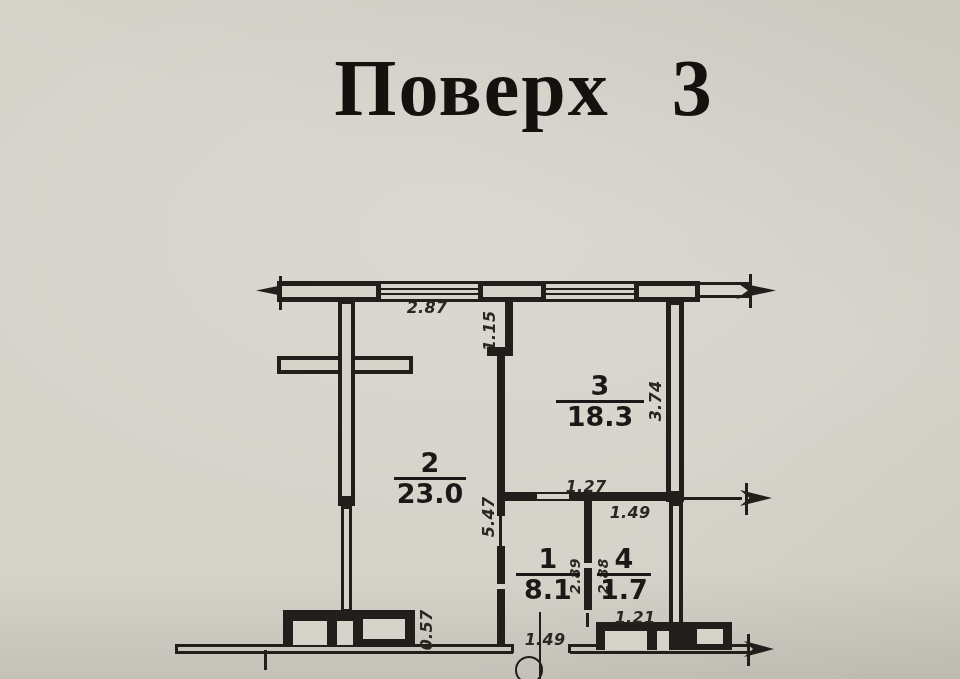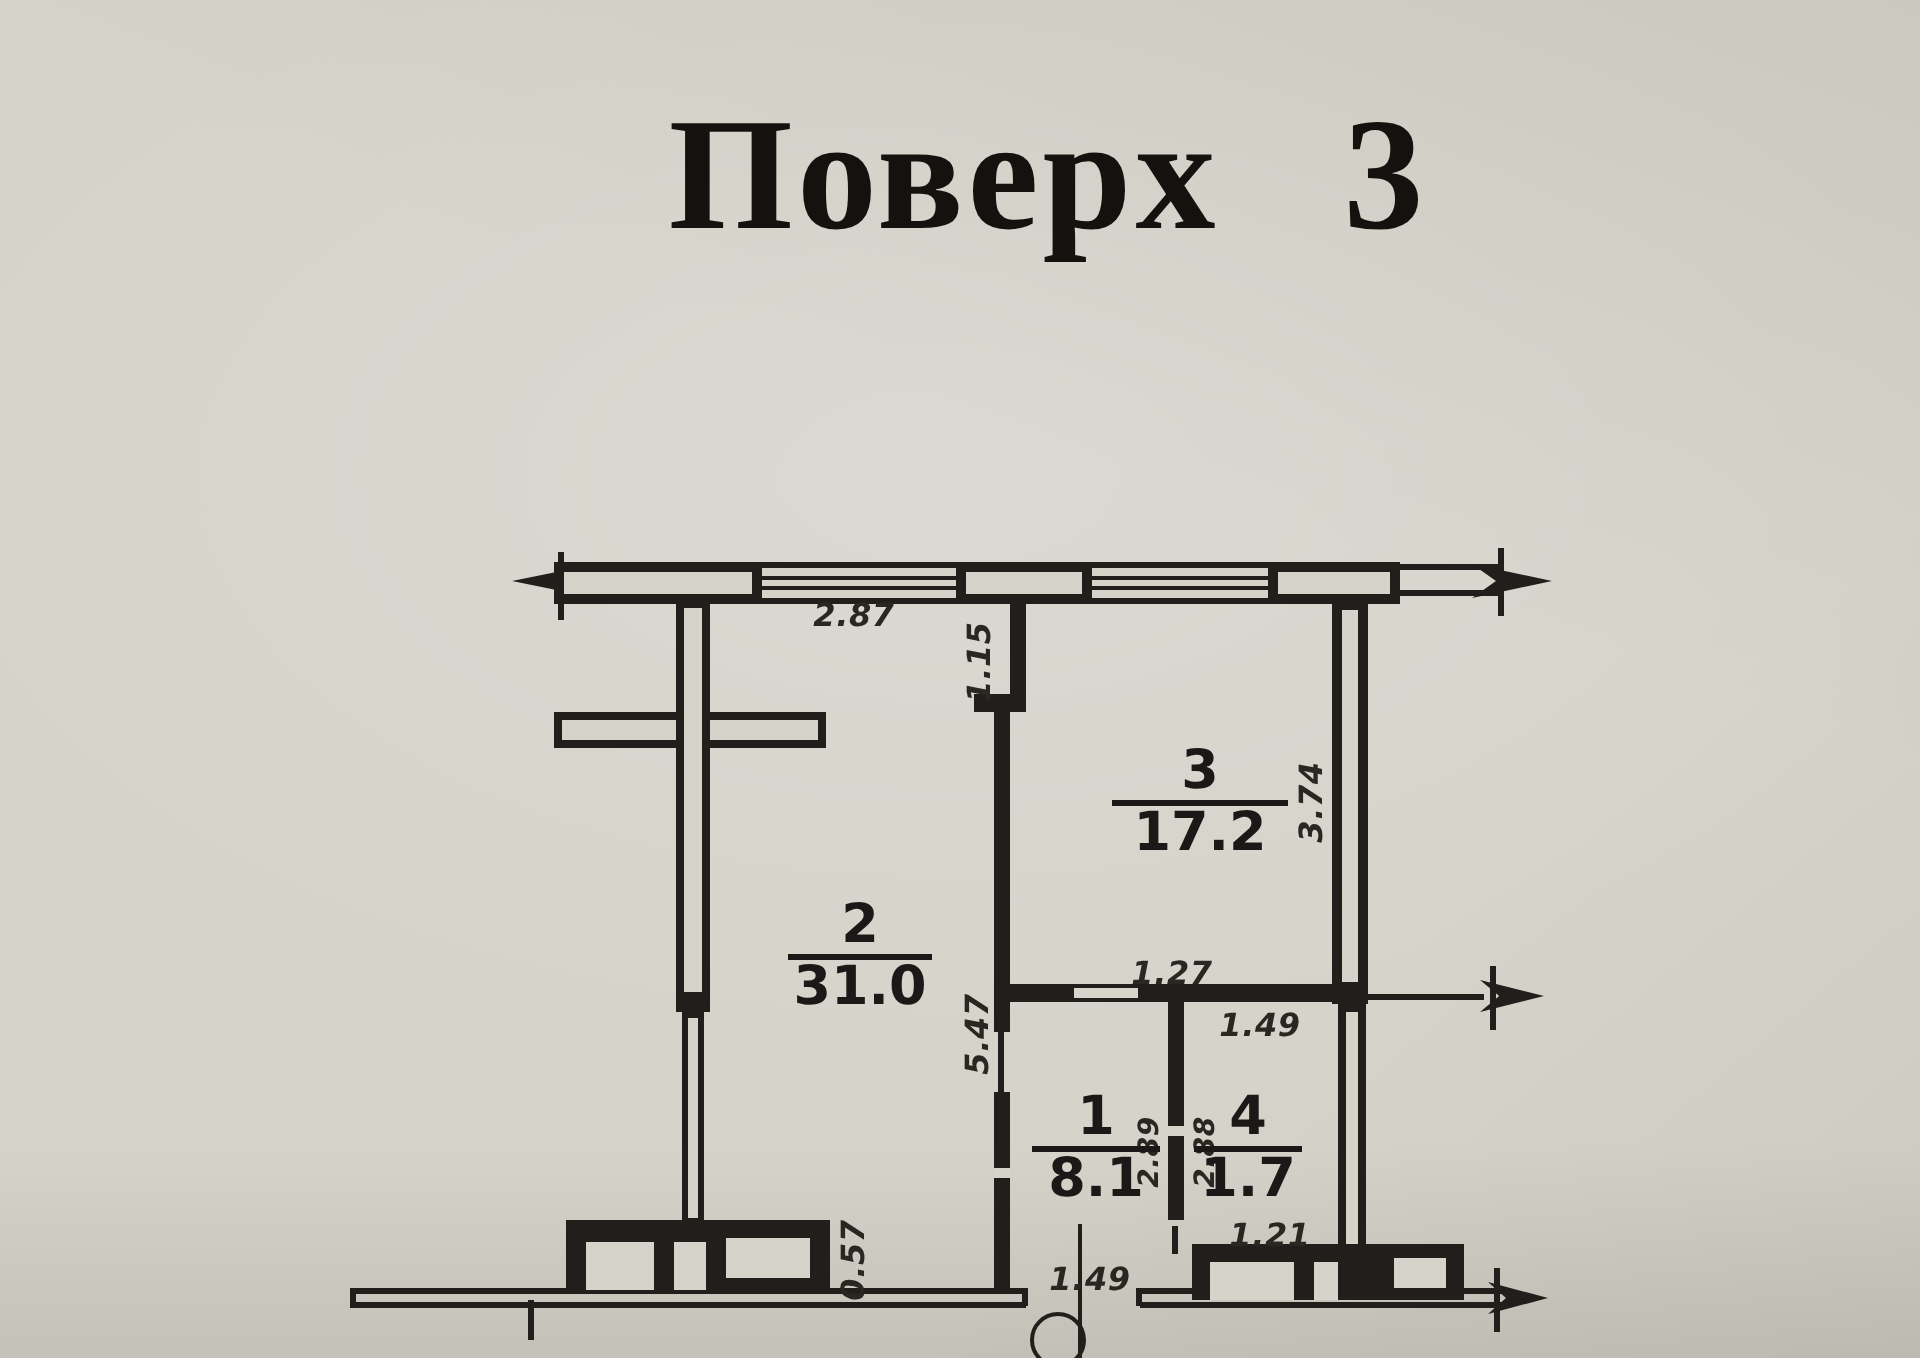--- a/index.html
+++ b/index.html
@@ -130,26 +130,26 @@
     <div class="dim" style="left:630px;top:513px">1.49</div>
     <div class="dim v s" style="left:575px;top:576px">2.89</div>
     <div class="dim v s" style="left:603px;top:576px">2.88</div>
     <div class="dim" style="left:635px;top:618px">1.21</div>
     <div class="dim v" style="left:427px;top:630px">0.57</div>
     <div class="dim" style="left:545px;top:640px">1.49</div>
 
     <div class="room" style="left:394px;top:449px;width:72px">
       <span class="num">2</span>
       <div class="bar"></div>
-      <span class="area">31.0</span>
+      <span class="area">23.0</span>
     </div>
     <div class="room" style="left:556px;top:372px;width:88px">
       <span class="num">3</span>
       <div class="bar"></div>
-      <span class="area">17.2</span>
+      <span class="area">18.3</span>
     </div>
     <div class="room" style="left:516px;top:545px;width:64px">
       <span class="num">1</span>
       <div class="bar"></div>
       <span class="area">8.1</span>
     </div>
     <div class="room" style="left:597px;top:545px;width:54px">
       <span class="num">4</span>
       <div class="bar"></div>
       <span class="area">1.7</span>

